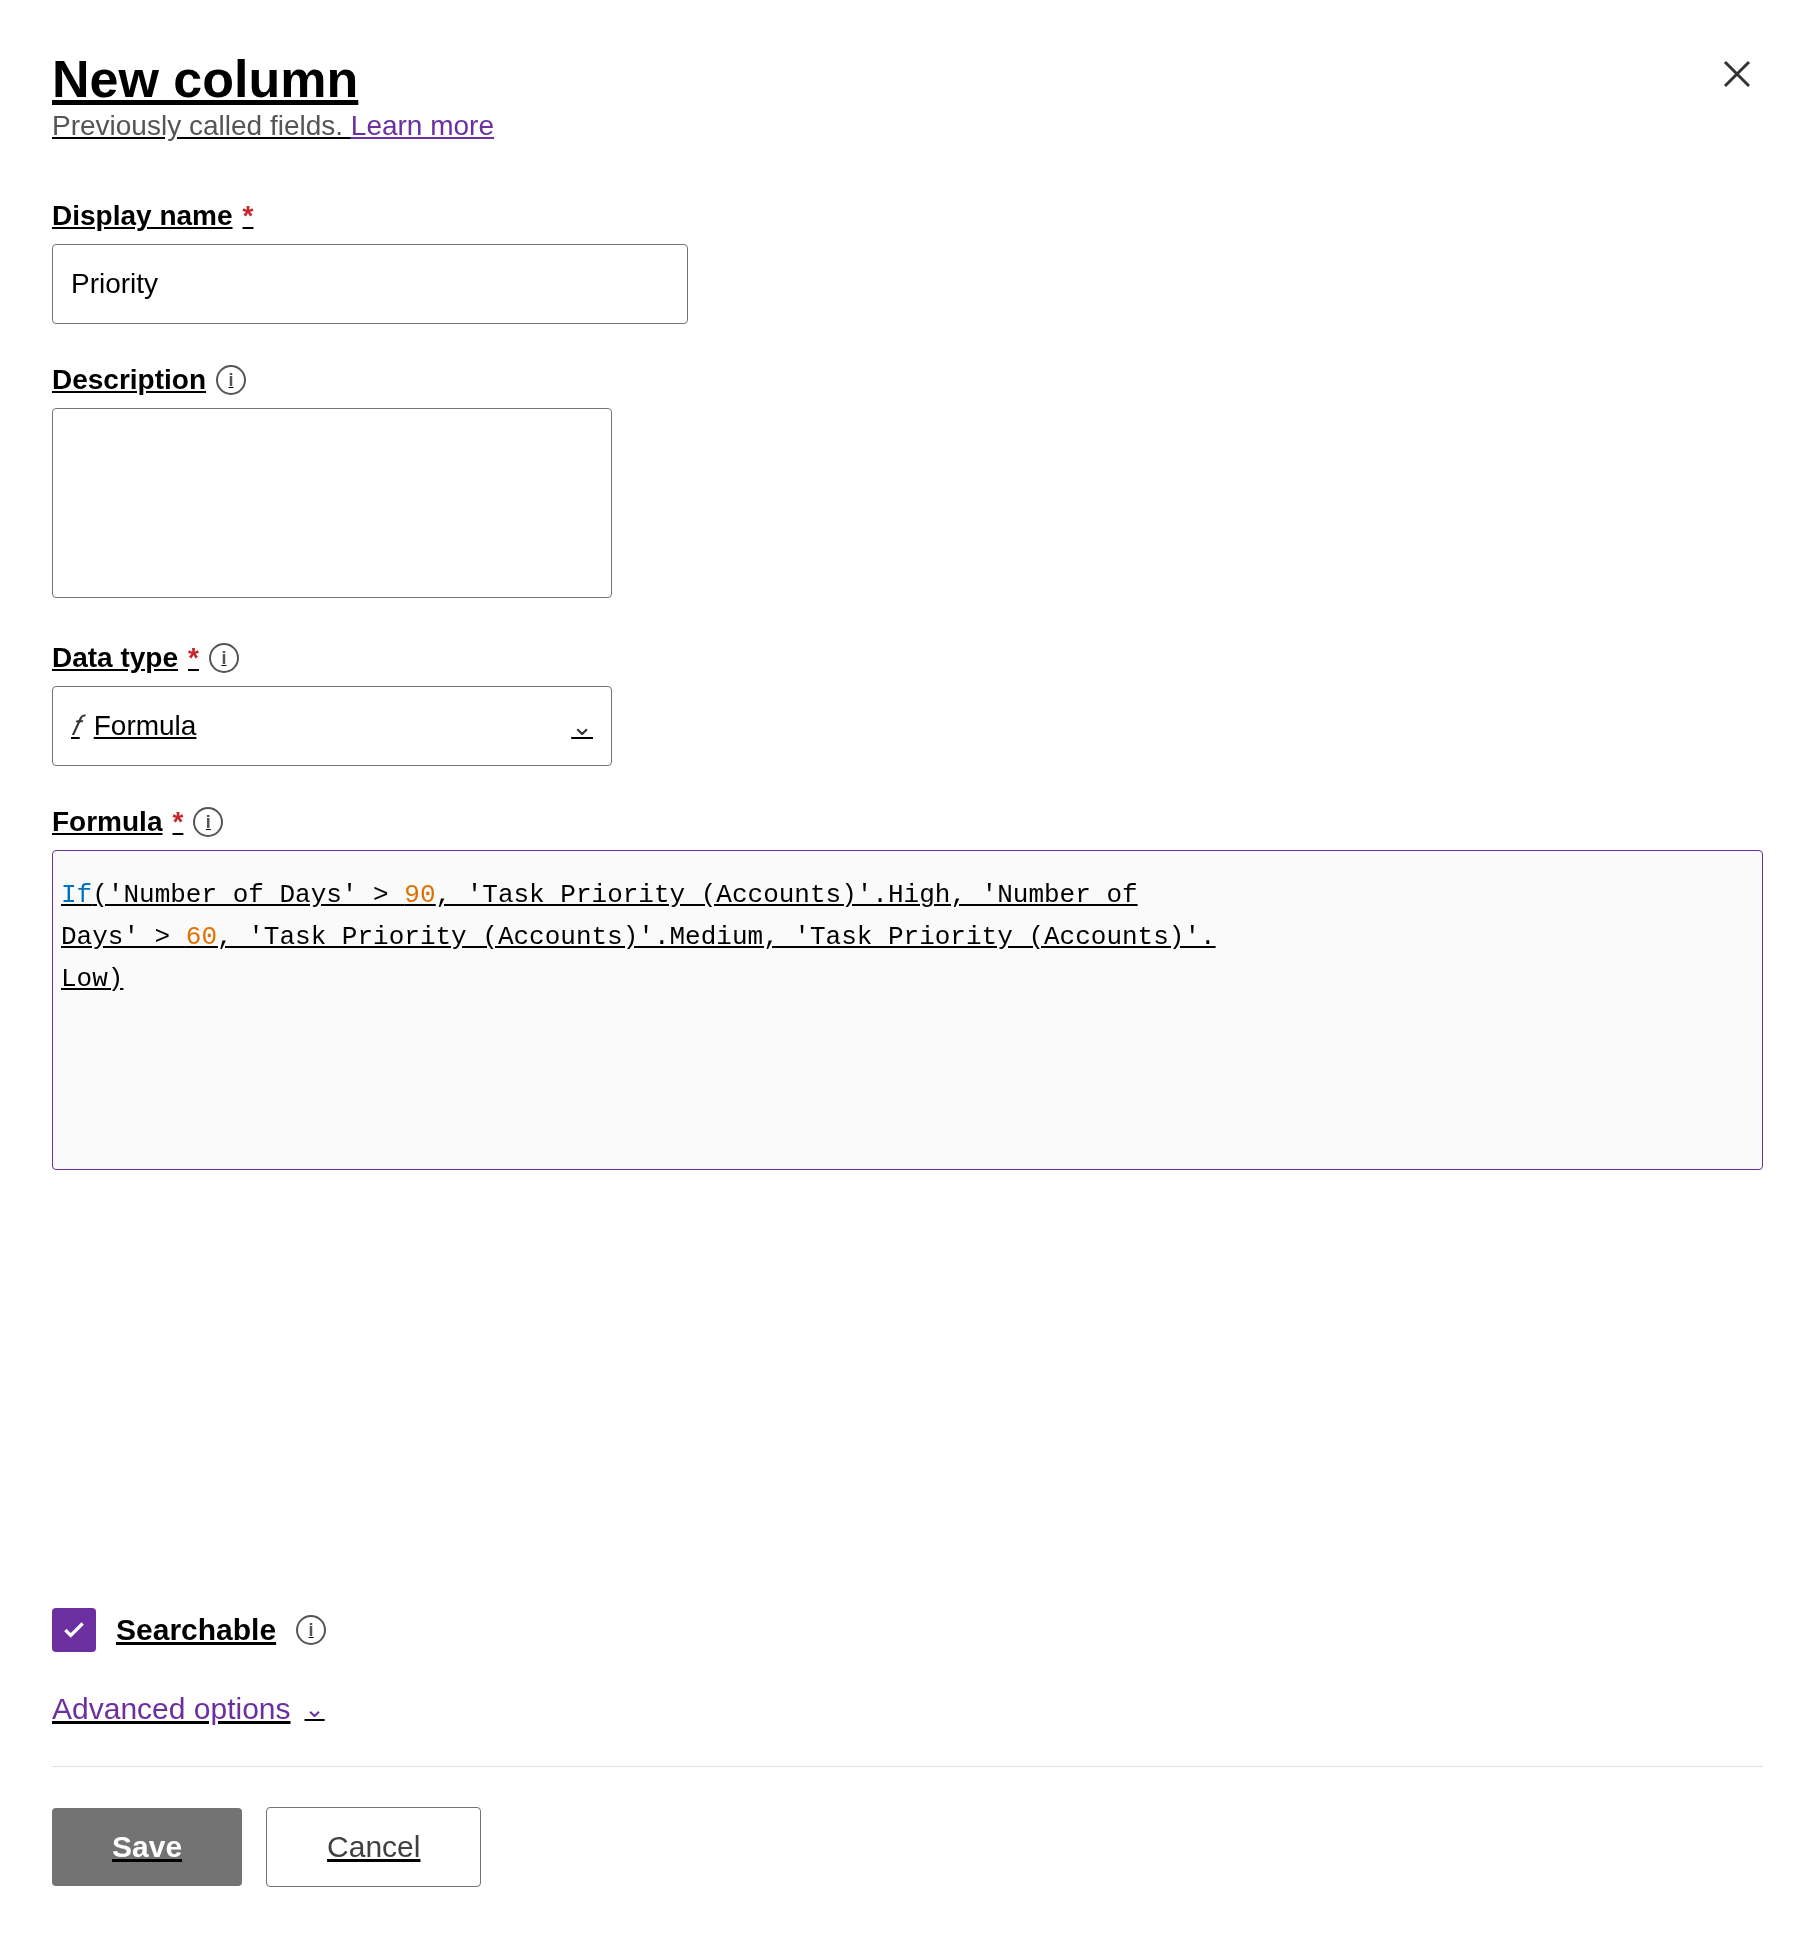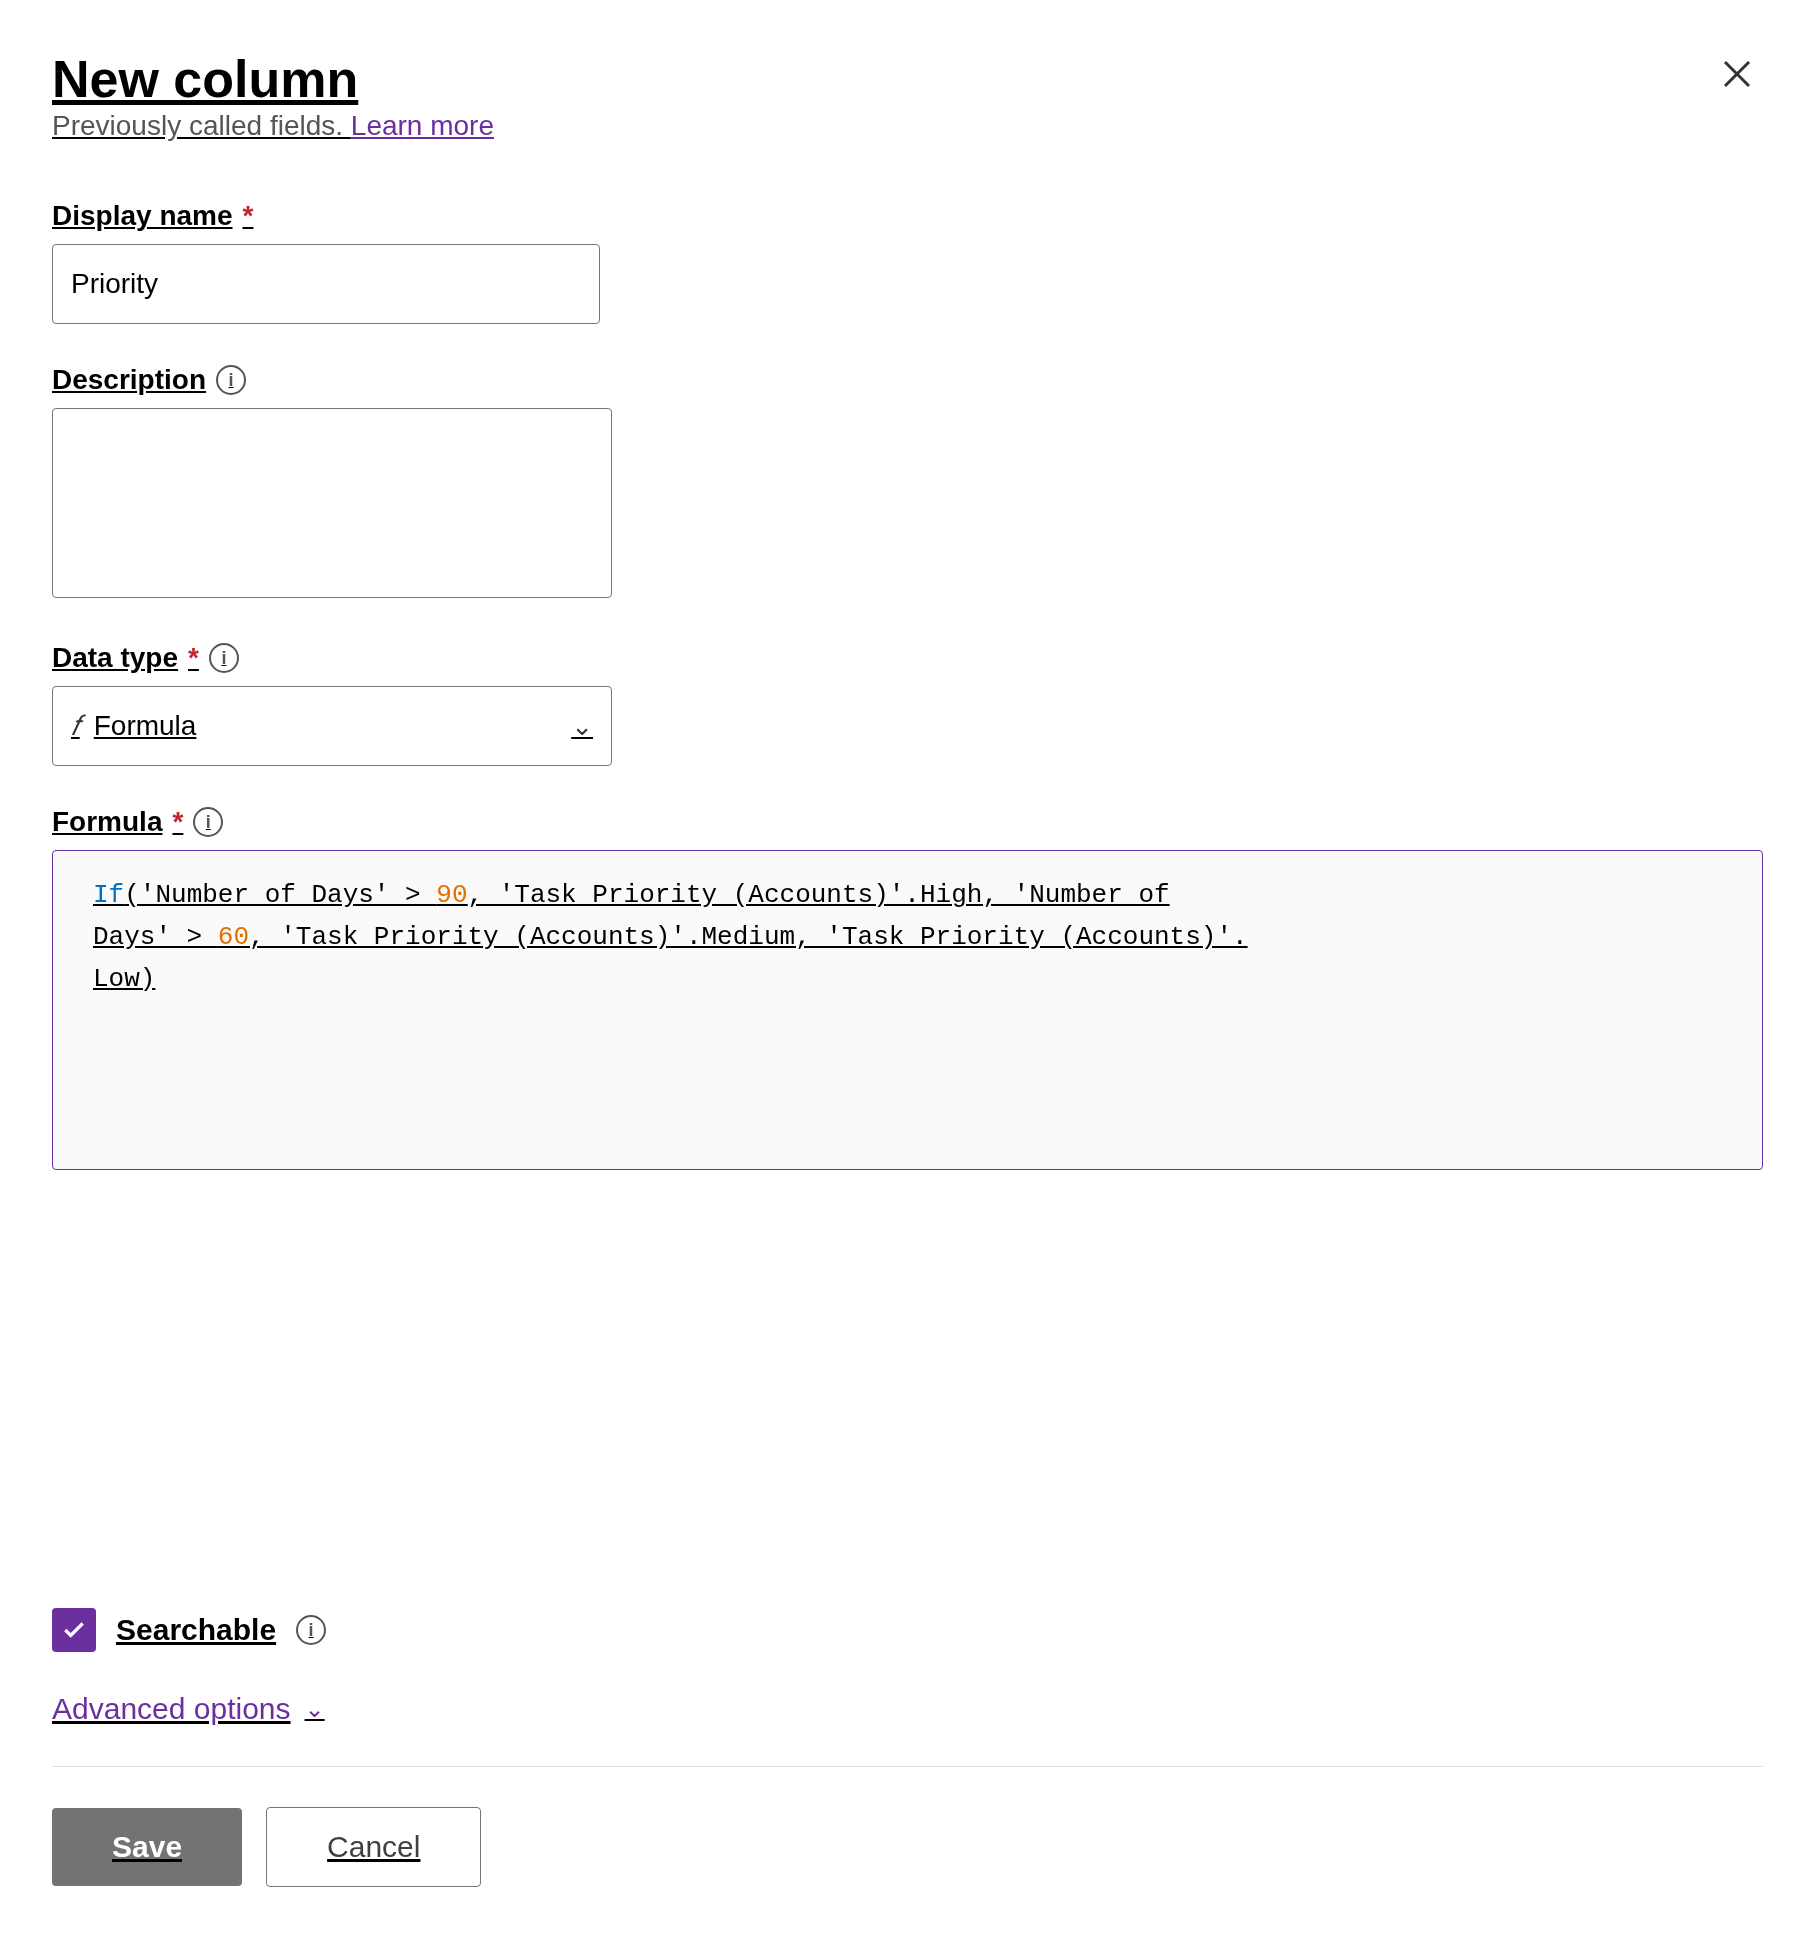--- a/index.html
+++ b/index.html
@@ -98,21 +98,21 @@
       height: 30px;
       border-radius: 50%;
       border: 2px solid #555;
       color: #555;
       font-size: 18px;
       font-weight: 600;
       cursor: pointer;
     }
 
     .text-input {
-      width: 548px;
+      width: 636px;
       height: 80px;
       border: 1.5px solid #757575;
       border-radius: 4px;
       padding: 0 18px;
       font-size: 28px;
       font-family: inherit;
       color: #000;
       outline: none;
     }
 
@@ -160,21 +160,21 @@
       color: #333;
       font-size: 26px;
     }
 
     .formula-box {
       width: 100%;
       min-height: 320px;
       border: 1.5px solid #6b2fa0;
       border-radius: 4px;
       background: #fafafa;
-      padding: 24px 40px;
+      padding: 24px 8px;
       font-family: 'Consolas', 'Courier New', monospace;
       font-size: 26px;
       line-height: 1.6;
       color: #000;
       overflow-x: auto;
     }
 
     .formula-text {
       white-space: pre-wrap;
       word-break: break-word;

